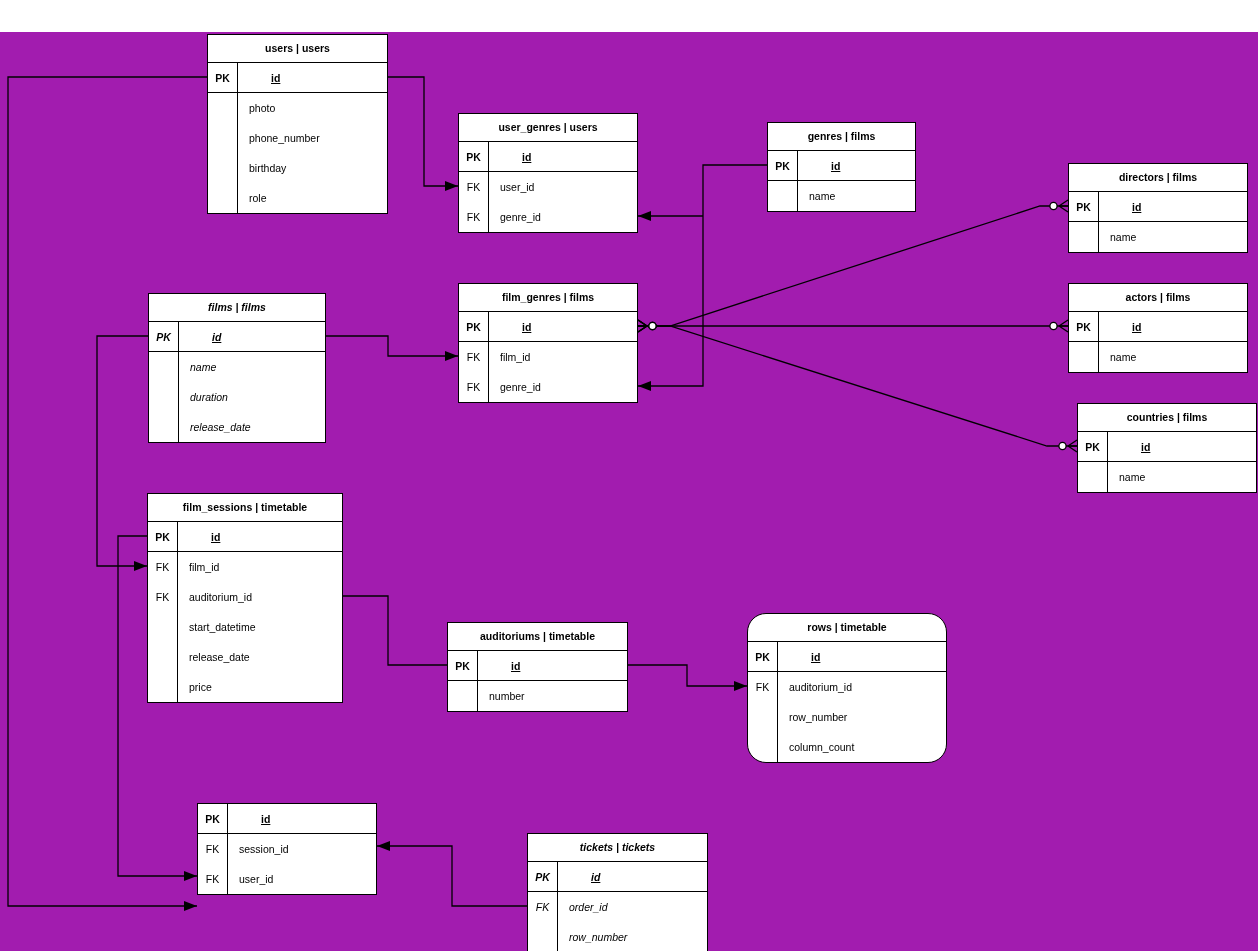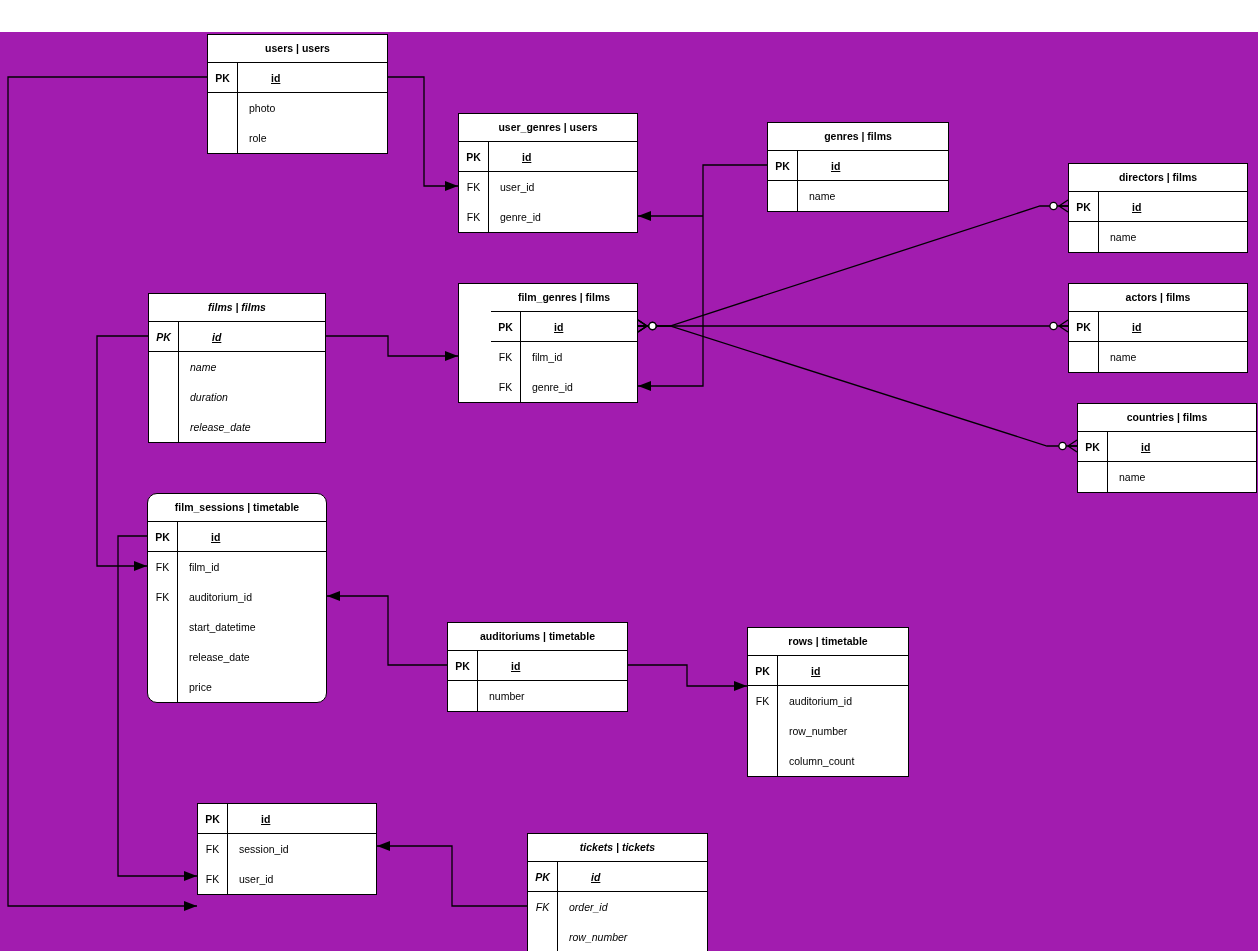--- a/index.html
+++ b/index.html
@@ -141,39 +141,47 @@
         <div class="row pk-row">
           <div class="key">PK</div>
           <div class="field pk">id</div>
         </div>
         <div class="row">
           <div class="key"></div>
           <div class="field">photo</div>
         </div>
         <div class="row">
           <div class="key"></div>
+          <div class="field">phone_number</div>
+        </div>
+        <div class="row">
+          <div class="key"></div>
+          <div class="field">birthday</div>
+        </div>
+        <div class="row">
+          <div class="key"></div>
           <div class="field">role</div>
         </div>
       </div>
       <div class="tbl" style="left: 458px; top: 81px; width: 180px;">
         <div class="tbl-title">user_genres | users</div>
         <div class="row pk-row">
           <div class="key">PK</div>
           <div class="field pk">id</div>
         </div>
         <div class="row">
           <div class="key">FK</div>
           <div class="field">user_id</div>
         </div>
         <div class="row">
           <div class="key">FK</div>
           <div class="field">genre_id</div>
         </div>
       </div>
-      <div class="tbl" style="left: 767px; top: 90px; width: 182px;">
+      <div class="tbl" style="left: 767px; top: 90px; width: 149px;">
         <div class="tbl-title">genres | films</div>
         <div class="row pk-row">
           <div class="key">PK</div>
           <div class="field pk">id</div>
         </div>
         <div class="row">
           <div class="key"></div>
           <div class="field">name</div>
         </div>
       </div>
@@ -200,21 +208,21 @@
         </div>
         <div class="row">
           <div class="key"></div>
           <div class="field">duration</div>
         </div>
         <div class="row">
           <div class="key"></div>
           <div class="field">release_date</div>
         </div>
       </div>
-      <div class="tbl" style="left: 458px; top: 251px; width: 180px; padding-left: 32px;">
+      <div class="tbl" style="left: 458px; top: 251px; width: 180px;">
         <div class="tbl-title">film_genres | films</div>
         <div class="row pk-row">
           <div class="key">PK</div>
           <div class="field pk">id</div>
         </div>
         <div class="row">
           <div class="key">FK</div>
           <div class="field">film_id</div>
         </div>
         <div class="row">
@@ -237,21 +245,21 @@
         <div class="tbl-title">countries | films</div>
         <div class="row pk-row">
           <div class="key">PK</div>
           <div class="field pk">id</div>
         </div>
         <div class="row">
           <div class="key"></div>
           <div class="field">name</div>
         </div>
       </div>
-      <div class="tbl" style="left: 147px; top: 461px; width: 180px; border-radius: 10px;">
+      <div class="tbl" style="left: 147px; top: 461px; width: 196px;">
         <div class="tbl-title">film_sessions | timetable</div>
         <div class="row pk-row">
           <div class="key">PK</div>
           <div class="field pk">id</div>
         </div>
         <div class="row">
           <div class="key">FK</div>
           <div class="field">film_id</div>
         </div>
         <div class="row">
@@ -275,21 +283,21 @@
         <div class="tbl-title">auditoriums | timetable</div>
         <div class="row pk-row">
           <div class="key">PK</div>
           <div class="field pk">id</div>
         </div>
         <div class="row">
           <div class="key"></div>
           <div class="field">number</div>
         </div>
       </div>
-      <div class="tbl" style="left: 747px; top: 595px; width: 162px;">
+      <div class="tbl" style="left: 747px; top: 581px; width: 200px; border-radius: 19px;">
         <div class="tbl-title">rows | timetable</div>
         <div class="row pk-row">
           <div class="key">PK</div>
           <div class="field pk">id</div>
         </div>
         <div class="row">
           <div class="key">FK</div>
           <div class="field">auditorium_id</div>
         </div>
         <div class="row">

